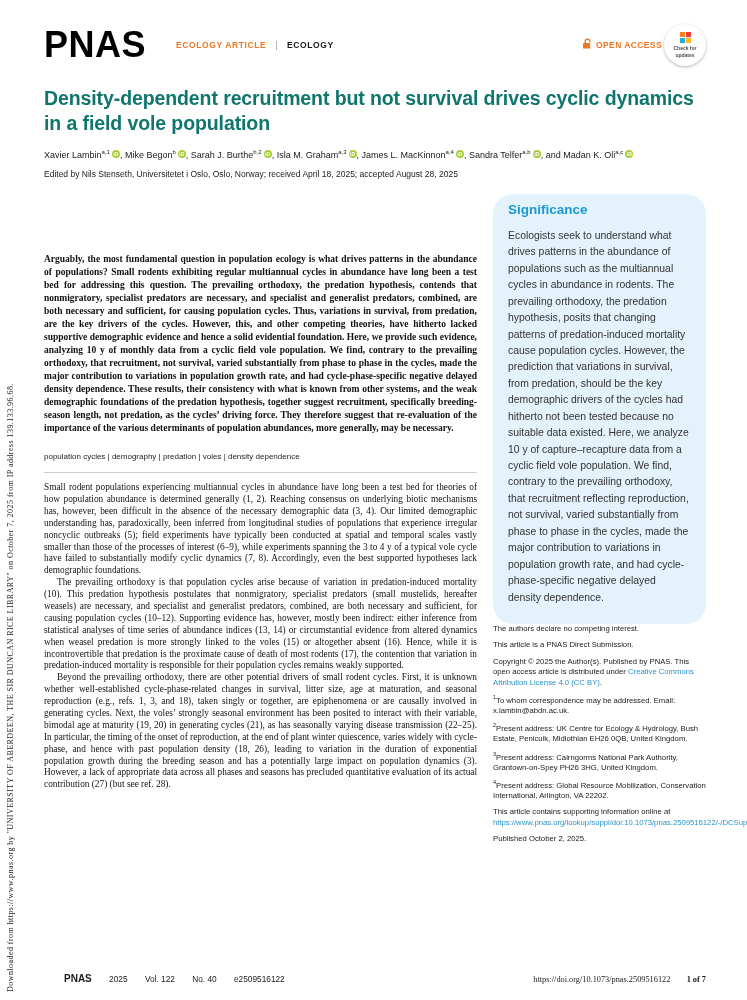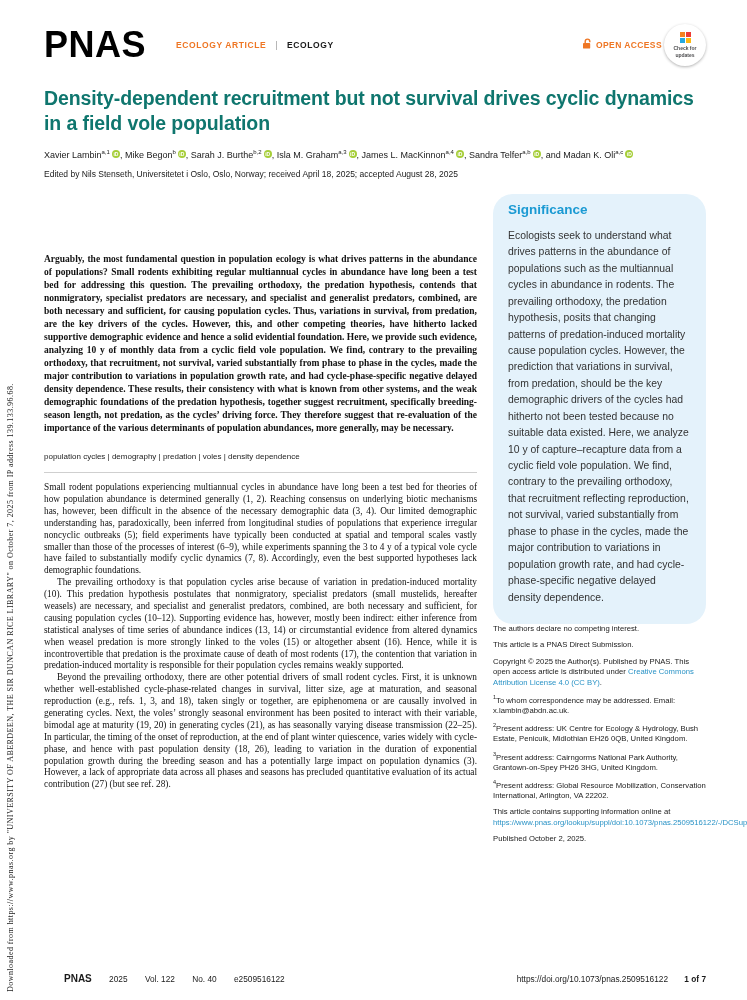--- a/index.html
+++ b/index.html
@@ -63,21 +63,21 @@
   .notes p { margin:0 0 6px 0; }
   .notes sup { font-size:5.5px; }
   .link { color:#2a93c6; text-decoration:none; cursor:pointer; }
 
   
   .footer { position:absolute; left:44px; right:41px; bottom:16px;
     display:flex; justify-content:space-between; align-items:baseline;
     font:8.3px "Liberation Sans", sans-serif; color:#1a1a1a;padding-left:20px; }
   .f-left span { margin-right:15px; }
   .f-journal { font:bold 10px "Liberation Sans", sans-serif; }
-  .f-right span, .f-right a { margin-left:14px; }
+  .f-right span, .f-right a { margin-left:14px;font-family:Liberation Serif, serif; }
   .f-doi { color:#1a1a1a; text-decoration:none; cursor:pointer; }
   .f-page { font-weight:bold; }
 </style>
 </head>
 <body>
 
 <div class="page">
 
   <div class="watermark">Downloaded from https://www.pnas.org by "UNIVERSITY OF ABERDEEN, THE SIR DUNCAN RICE LIBRARY" on October 7, 2025 from IP address 139.133.96.68.</div>
 

